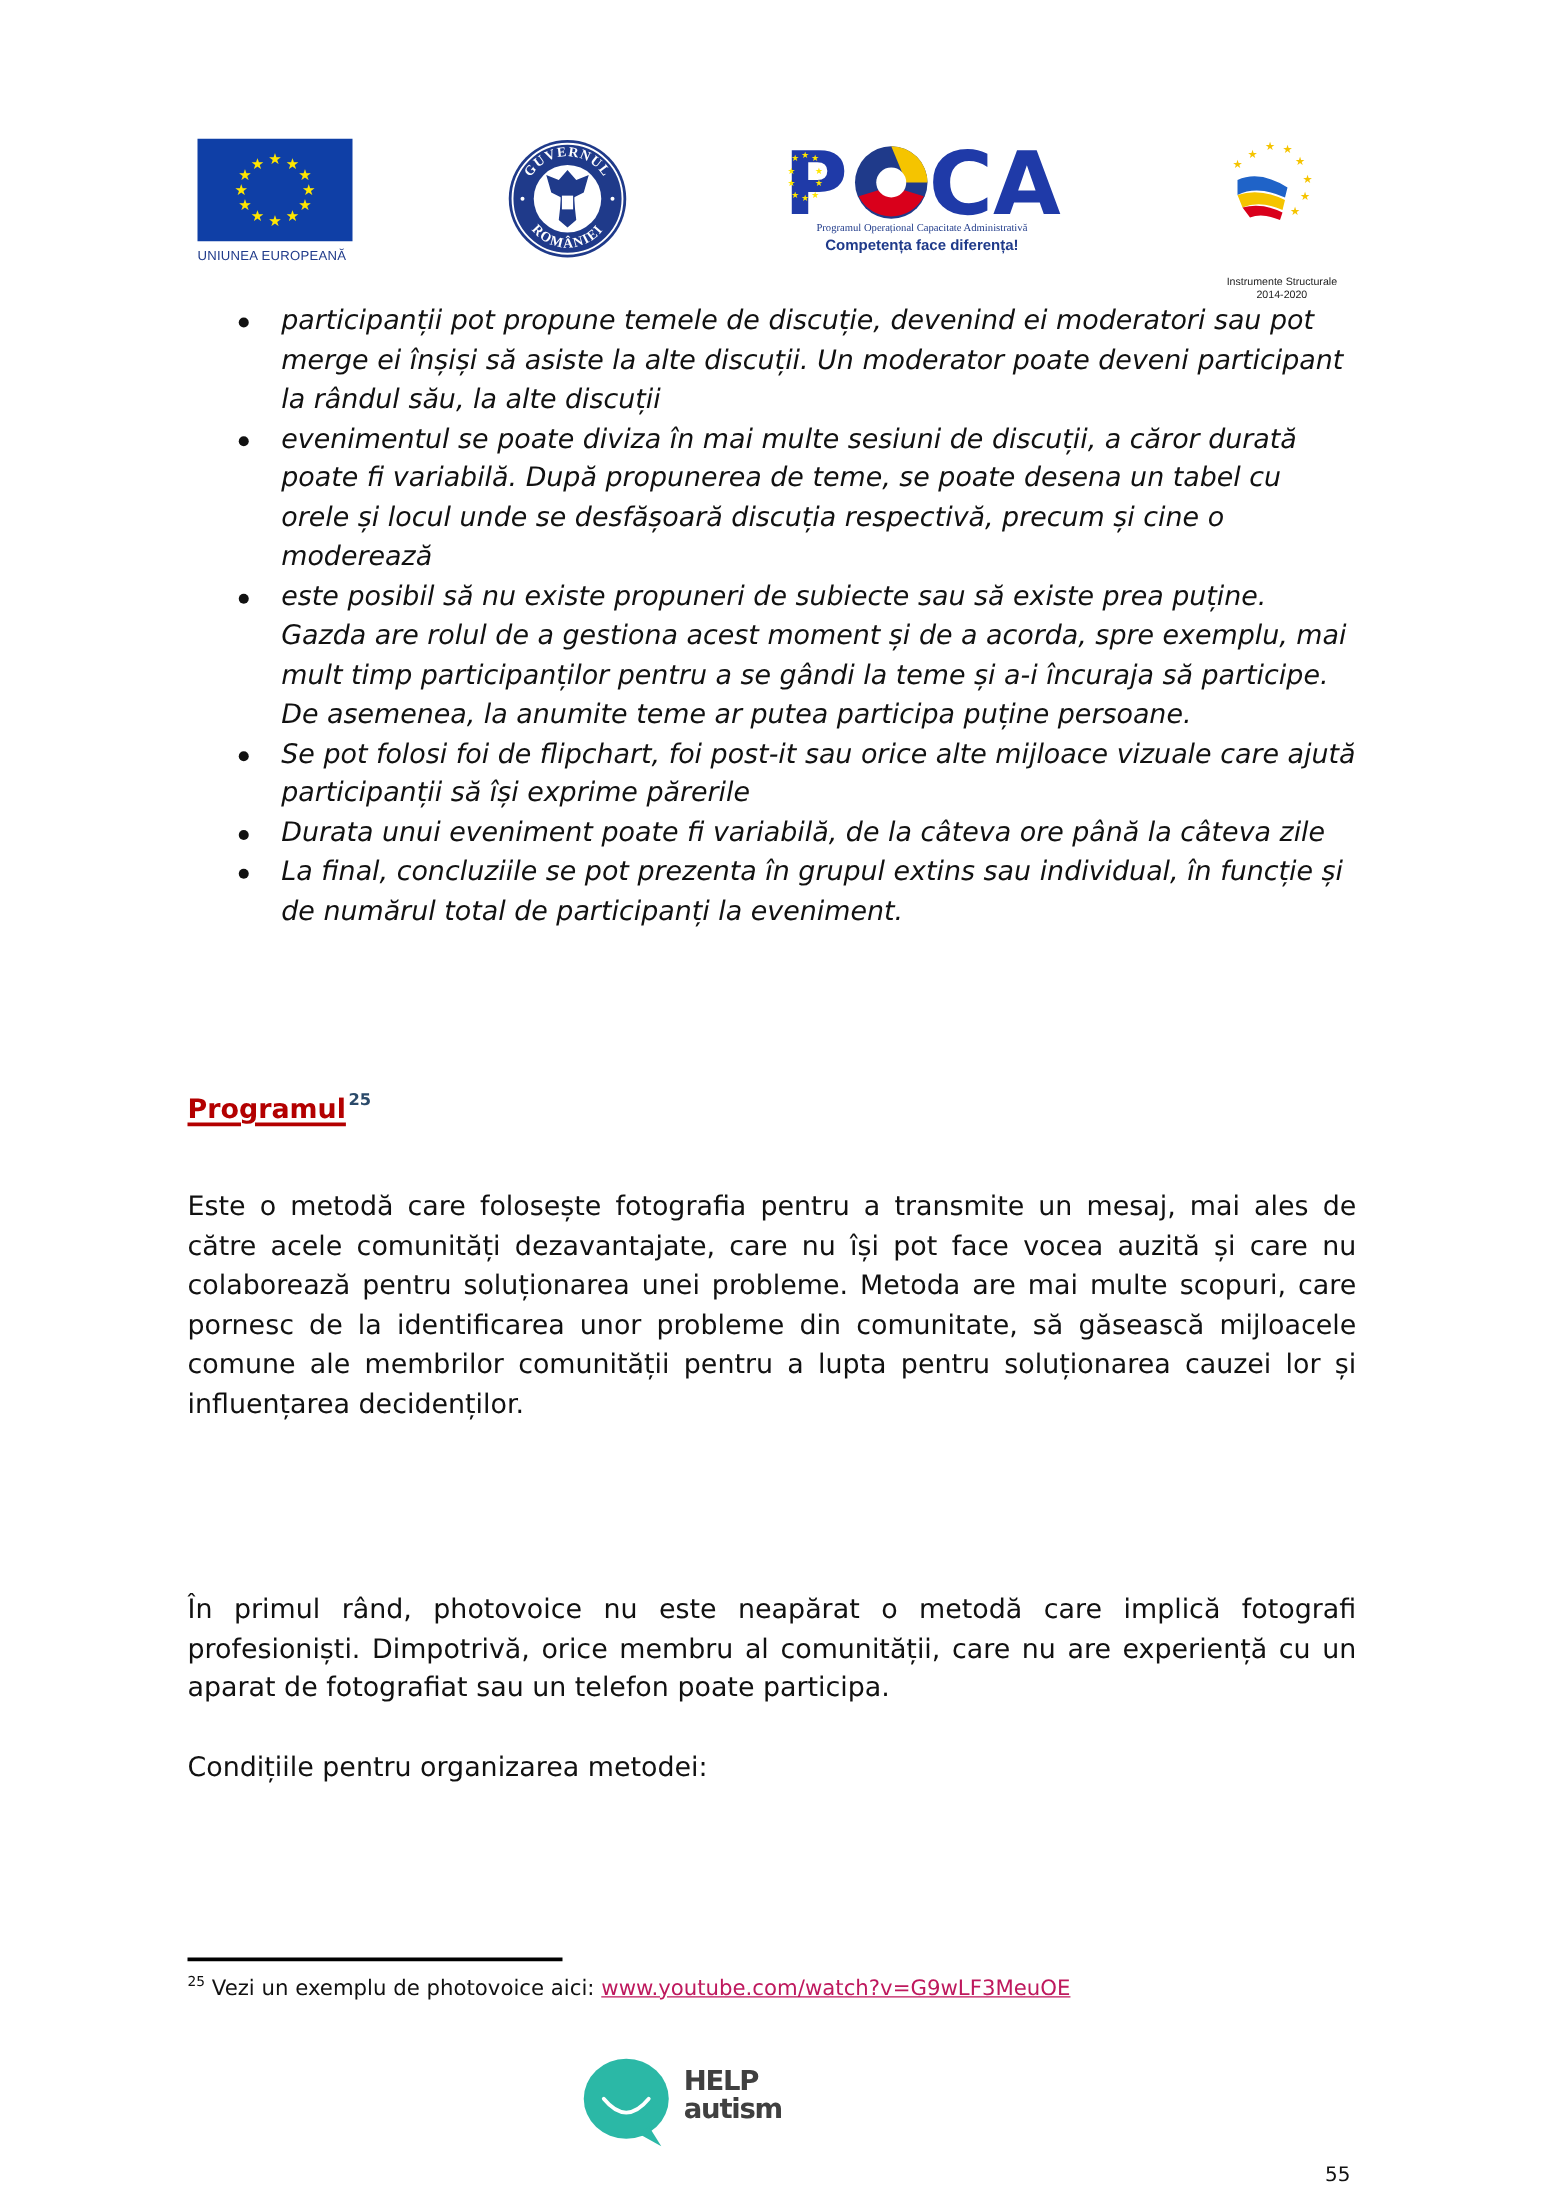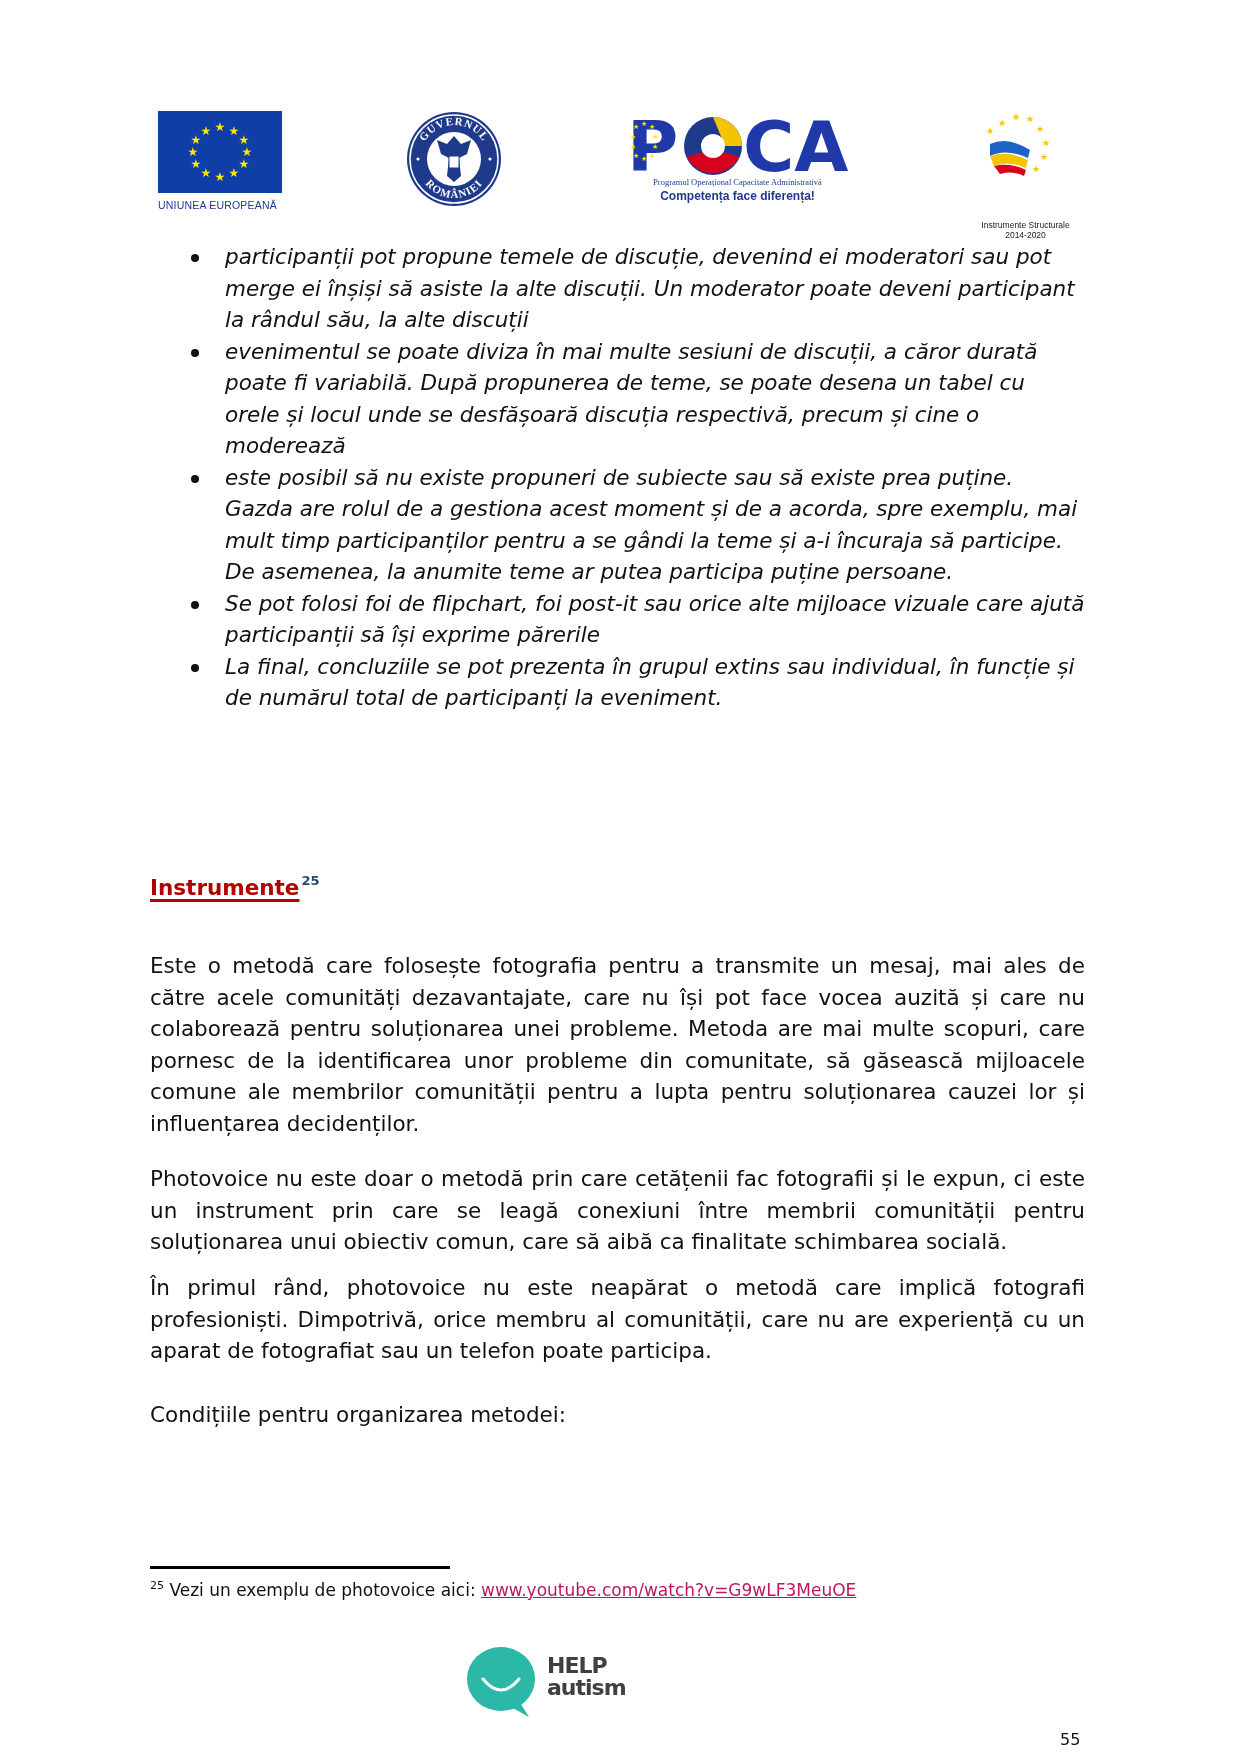--- a/index.html
+++ b/index.html
@@ -128,29 +128,29 @@
       <div>Instrumente Structurale</div>
       <div>2014-2020</div>
     </div>
   </div>
 
   <ul class="bullets">
     <li><span class="dot"></span><span>participanții pot propune temele de discuție, devenind ei moderatori sau pot merge ei înșiși să asiste la alte discuții. Un moderator poate deveni participant la rândul său, la alte discuții</span></li>
     <li><span class="dot"></span><span>evenimentul se poate diviza în mai multe sesiuni de discuții, a căror durată poate fi variabilă. După propunerea de teme, se poate desena un tabel cu orele și locul unde se desfășoară discuția respectivă, precum și cine o moderează</span></li>
     <li><span class="dot"></span><span>este posibil să nu existe propuneri de subiecte sau să existe prea puține. Gazda are rolul de a gestiona acest moment și de a acorda, spre exemplu, mai mult timp participanților pentru a se gândi la teme și a-i încuraja să participe. De asemenea, la anumite teme ar putea participa puține persoane.</span></li>
     <li><span class="dot"></span><span>Se pot folosi foi de flipchart, foi post-it sau orice alte mijloace vizuale care ajută participanții să își exprime părerile</span></li>
+    <li><span class="dot"></span><span>Durata unui eveniment poate fi variabilă, de la câteva ore până la câteva zile</span></li>
     <li><span class="dot"></span><span>La final, concluziile se pot prezenta în grupul extins sau individual, în funcție și de numărul total de participanți la eveniment.</span></li>
   </ul>
 
   <div class="heading">
-    <span class="title">Instrumente</span><sup>25</sup>
+    <span class="title">Programul</span><sup>25</sup>
   </div>
 
   <p class="para" style="top:950px;">Este o metodă care folosește fotografia pentru a transmite un mesaj, mai ales de către acele comunități dezavantajate, care nu își pot face vocea auzită și care nu colaborează pentru soluționarea unei probleme. Metoda are mai multe scopuri, care pornesc de la identificarea unor probleme din comunitate, să găsească mijloacele comune ale membrilor comunității pentru a lupta pentru soluționarea cauzei lor și influențarea decidenților.</p>
-  <p class="para" style="top:1163px;">Photovoice nu este doar o metodă prin care cetățenii fac fotografii și le expun, ci este un instrument prin care se leagă conexiuni între membrii comunității pentru soluționarea unui obiectiv comun, care să aibă ca finalitate schimbarea socială.</p>
   <p class="para" style="top:1272px;">În primul rând, photovoice nu este neapărat o metodă care implică fotografi profesioniști. Dimpotrivă, orice membru al comunității, care nu are experiență cu un aparat de fotografiat sau un telefon poate participa.</p>
   <p class="para" style="top:1399px;">Condițiile pentru organizarea metodei:</p>
 
   <div class="fn-rule"></div>
   <div class="footnote">
     <sup>25</sup>
     <span>Vezi un exemplu de photovoice aici: </span><a>www.youtube.com/watch?v=G9wLF3MeuOE</a>
   </div>
 
   <div class="helpautism">

